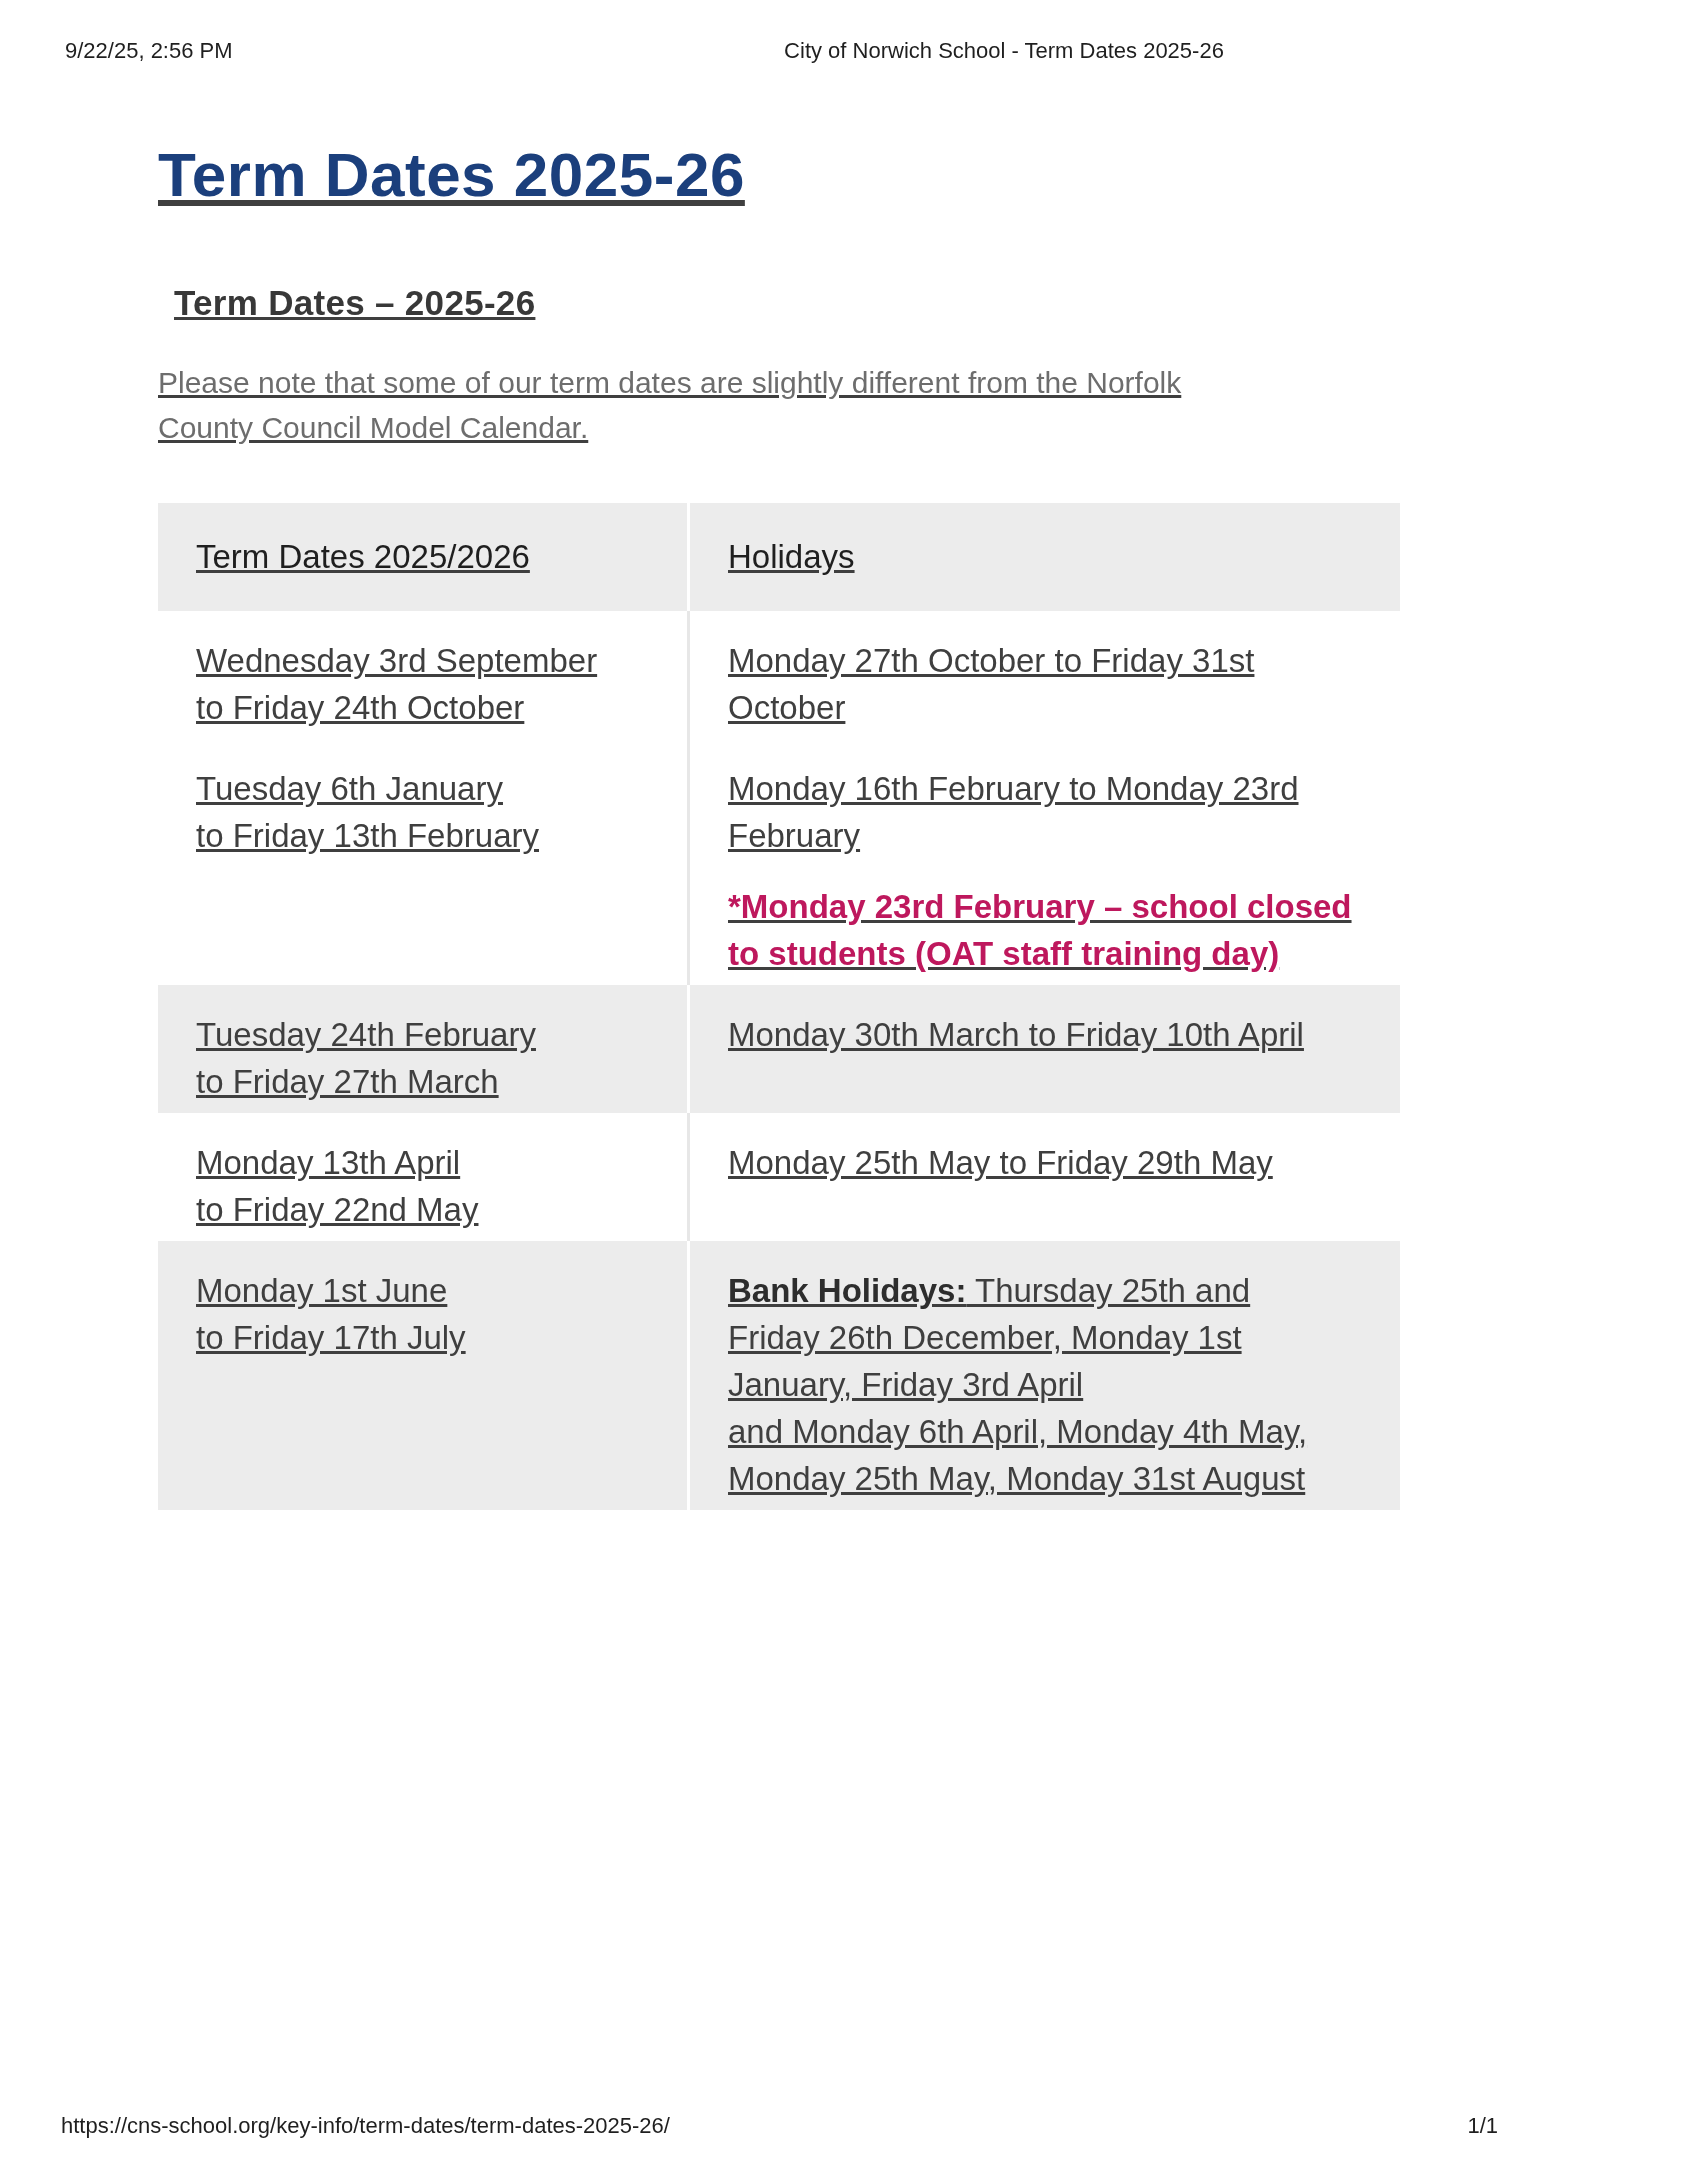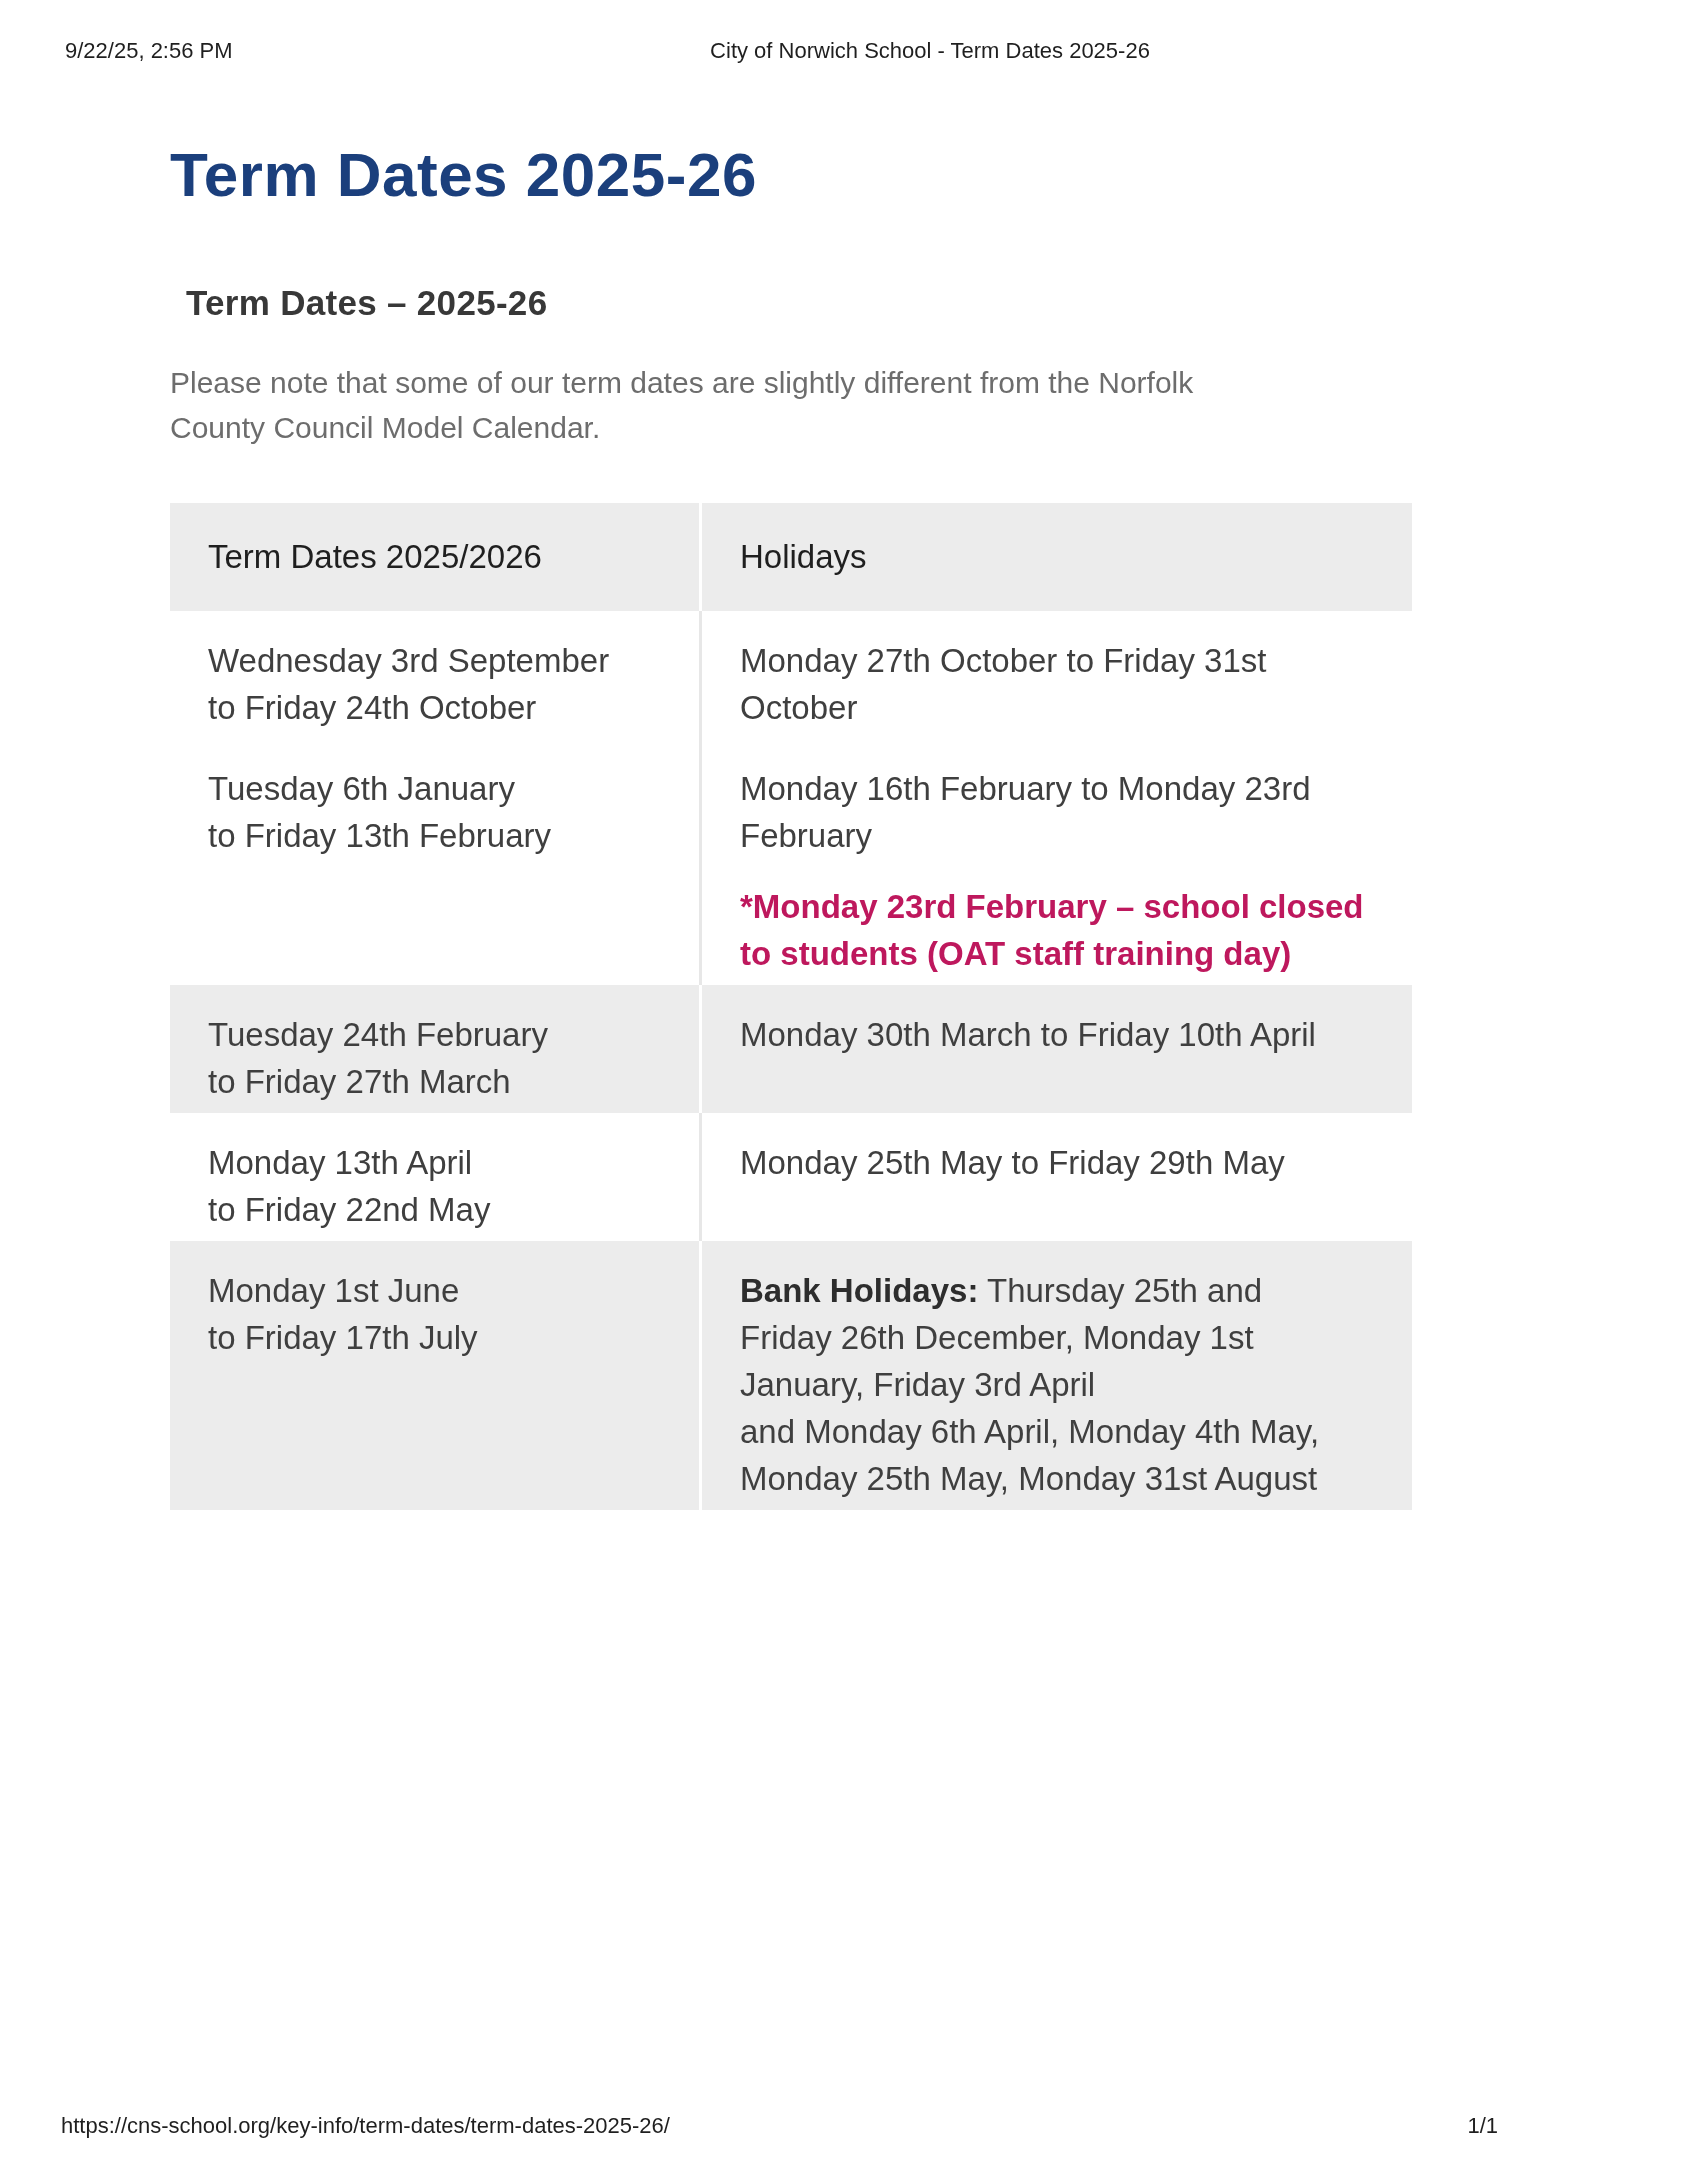--- a/index.html
+++ b/index.html
@@ -5,26 +5,26 @@
   html,body{margin:0;padding:0;}
   body{
     width:1683px;height:2178px;position:relative;background:#ffffff;
     font-family:"Liberation Sans", sans-serif;color:#3f3f3f;
   }
   
   .print-bar{position:absolute;left:0;width:1557px;height:30px;font-size:22px;color:#1f1f1f;}
   .print-bar.top{top:38px;}
   .print-bar.bottom{top:2113px;}
   .ph-date{position:absolute;left:65px;top:0;white-space:nowrap;}
-  .ph-title{position:absolute;left:930px;top:0;transform:translateX(-50%);white-space:nowrap;text-align:center;}
+  .ph-title{position:absolute;left:1004px;top:0;transform:translateX(-50%);white-space:nowrap;text-align:center;}
   .pf-url{position:absolute;left:61px;top:0;white-space:nowrap;}
   .pf-page{position:absolute;right:59px;top:0;white-space:nowrap;text-align:center;}
 
   
-  .content{position:absolute;left:170px;top:141px;width:1241px;}
+  .content{position:absolute;left:158px;top:141px;width:1241px;text-decoration:underline;}
   h1.page-title{
     margin:0;font-size:62px;line-height:1.1;font-weight:800;color:#1b3f7c;letter-spacing:0.5px;
   }
   h2.section-heading{
     margin:73px 0 0 16px;font-size:35px;line-height:1.2;font-weight:700;color:#383838;letter-spacing:0.3px;
   }
   p.intro{
     margin:36px 0 0 0;font-size:30px;line-height:45px;color:#6d6d6d;white-space:pre-line;
   }
 

